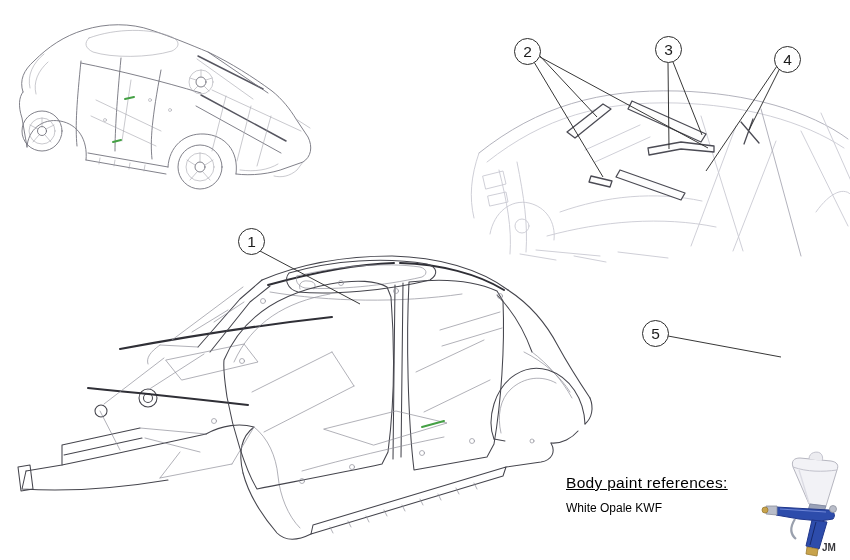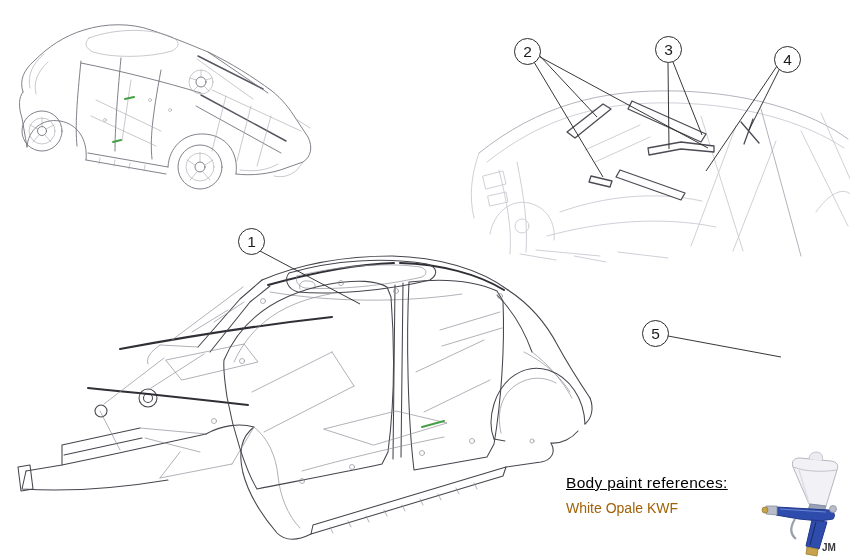--- a/index.html
+++ b/index.html
@@ -24,21 +24,21 @@
     position:absolute; width:27px; height:27px; box-sizing:border-box;
     border:1.4px solid #2b2b2b; border-radius:50%; background:#ffffff;
     display:flex; align-items:center; justify-content:center;
     font-size:15.5px; color:#1c1c1c; z-index:4;
   }
   .paint-note { position:absolute; left:566px; top:474px; z-index:3; }
   .paint-heading {
     font-size:15.5px; color:#000000; text-decoration:underline;
     letter-spacing:0.3px; margin-bottom:7px;text-align:right;
   }
-  .paint-line { font-size:14px; line-height:19px; color:#a16207; }
+  .paint-line { font-size:12px; line-height:19px; color:#000000; }
   .author {
     position:absolute; left:822px; top:542px; font-size:10px;
     font-weight:bold; color:#38383c; z-index:3;
   }
 </style>
 </head>
 <body>
 
 <div class="canvas">
 

